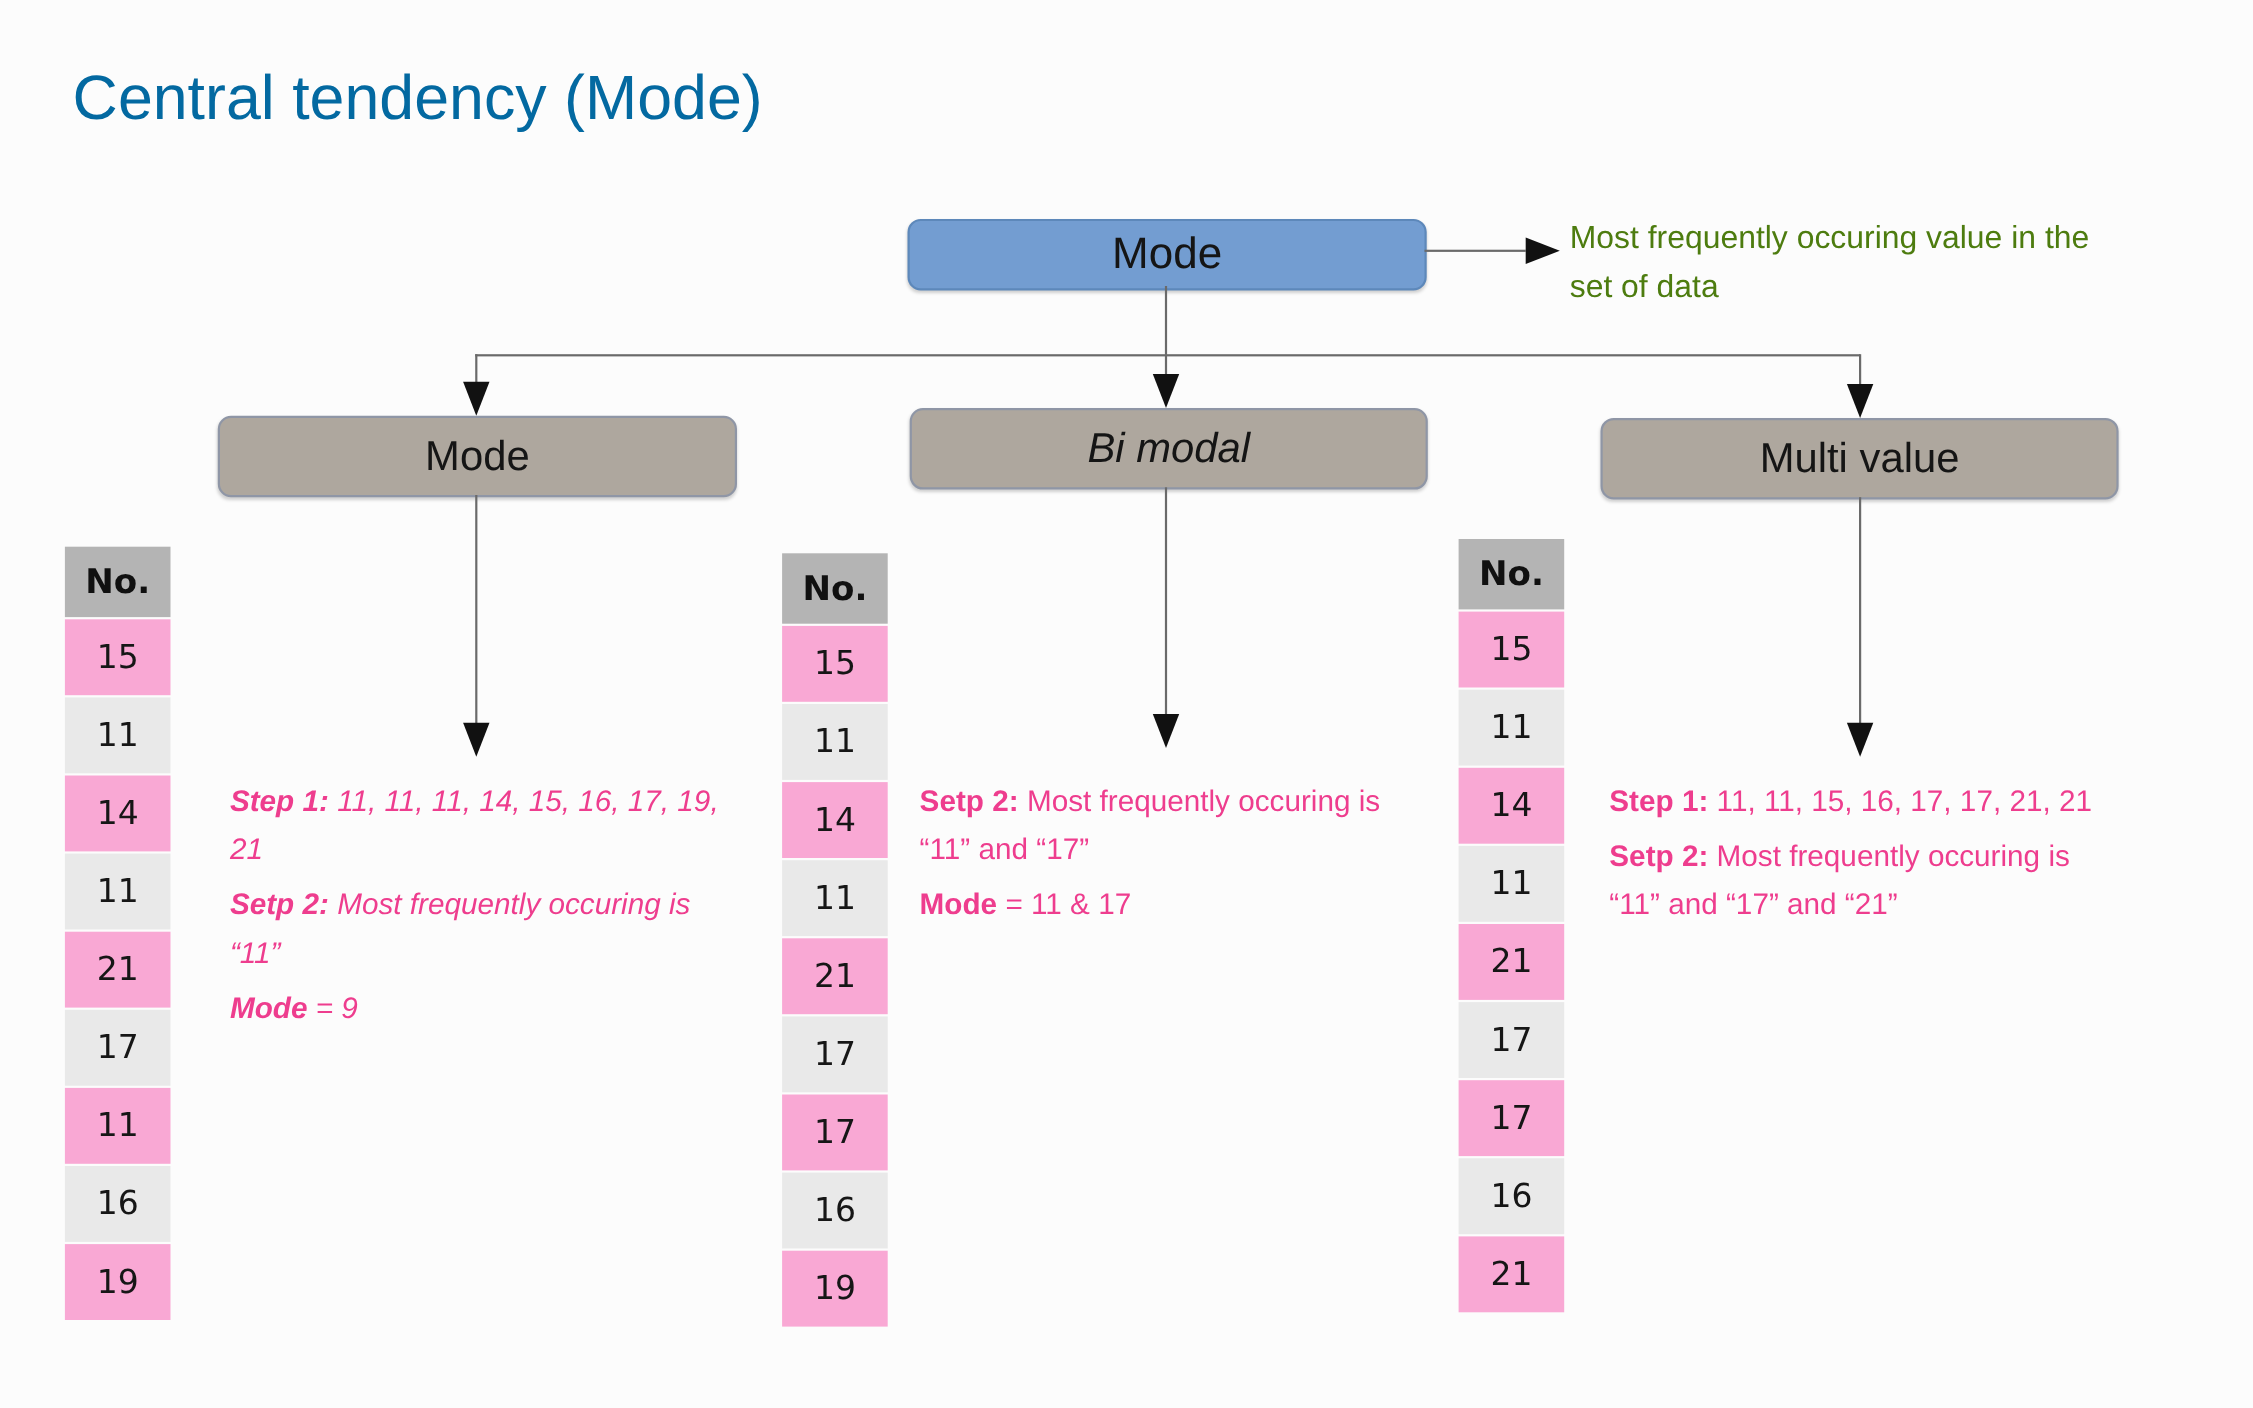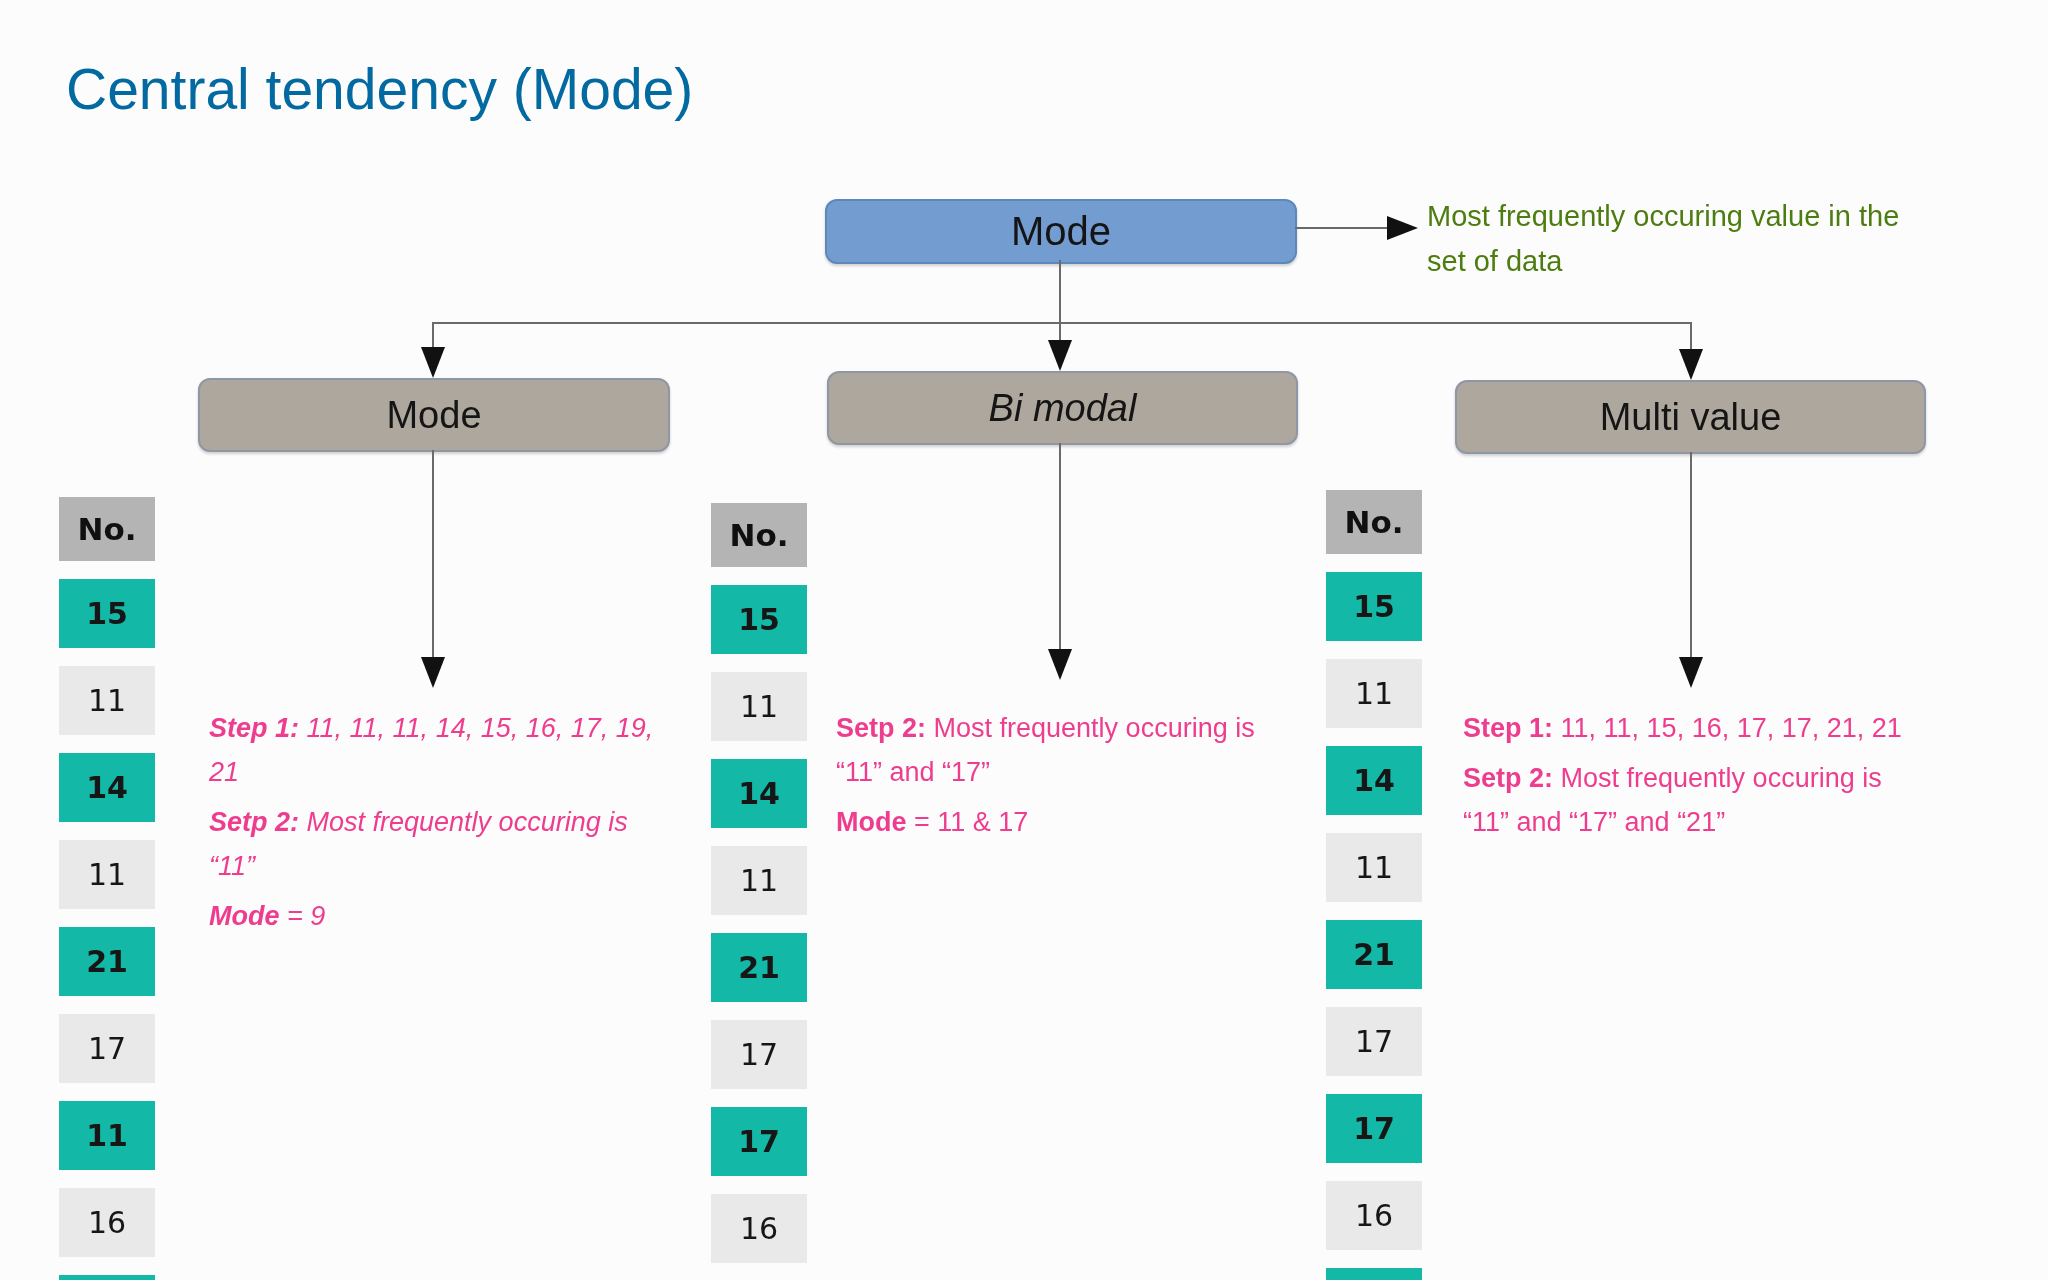--- a/index.html
+++ b/index.html
@@ -30,25 +30,25 @@
               border-right:12px solid transparent; border-top:31px solid #111; }
   .arr-right { width:0; height:0; border-top:12px solid transparent;
                border-bottom:12px solid transparent; border-left:31px solid #111; }
 
   
   #annotation { left:1427px; top:194px; width:500px; text-align:left;
                 font-size:29px; line-height:45px; color:#4d7c0f; }
 
   
   .tablecol { width:96px; }
-  .cell { height:69px; margin-bottom:18px; display:flex; align-items:center;
+  .cell { height:69px; margin-bottom:2px; display:flex; align-items:center;
           justify-content:center; font-family:"DejaVu Sans", sans-serif;
           font-size:30px; color:#161616; }
   .cell.head { height:64px; background:#b4b4b4; font-weight:bold; font-size:31px; color:#101010; }
-  .cell.dark { background:#14b8a6;font-weight:bold; }
+  .cell.dark { background:#f9a8d4; }
   .cell.lite { background:#e9e9e9; }
   #table-0 { left:59px;   top:497px; }
   #table-1 { left:711px;  top:503px; }
   #table-2 { left:1326px; top:490px; }
 
   
   .steps { width:446px; color:#ee3d8e; font-size:27px; line-height:44px; }
   .steps p { margin:0 0 6px 0; }
   .steps b { font-weight:bold; }
   #steps-0 { left:209px;  top:706px;font-style:italic; }

